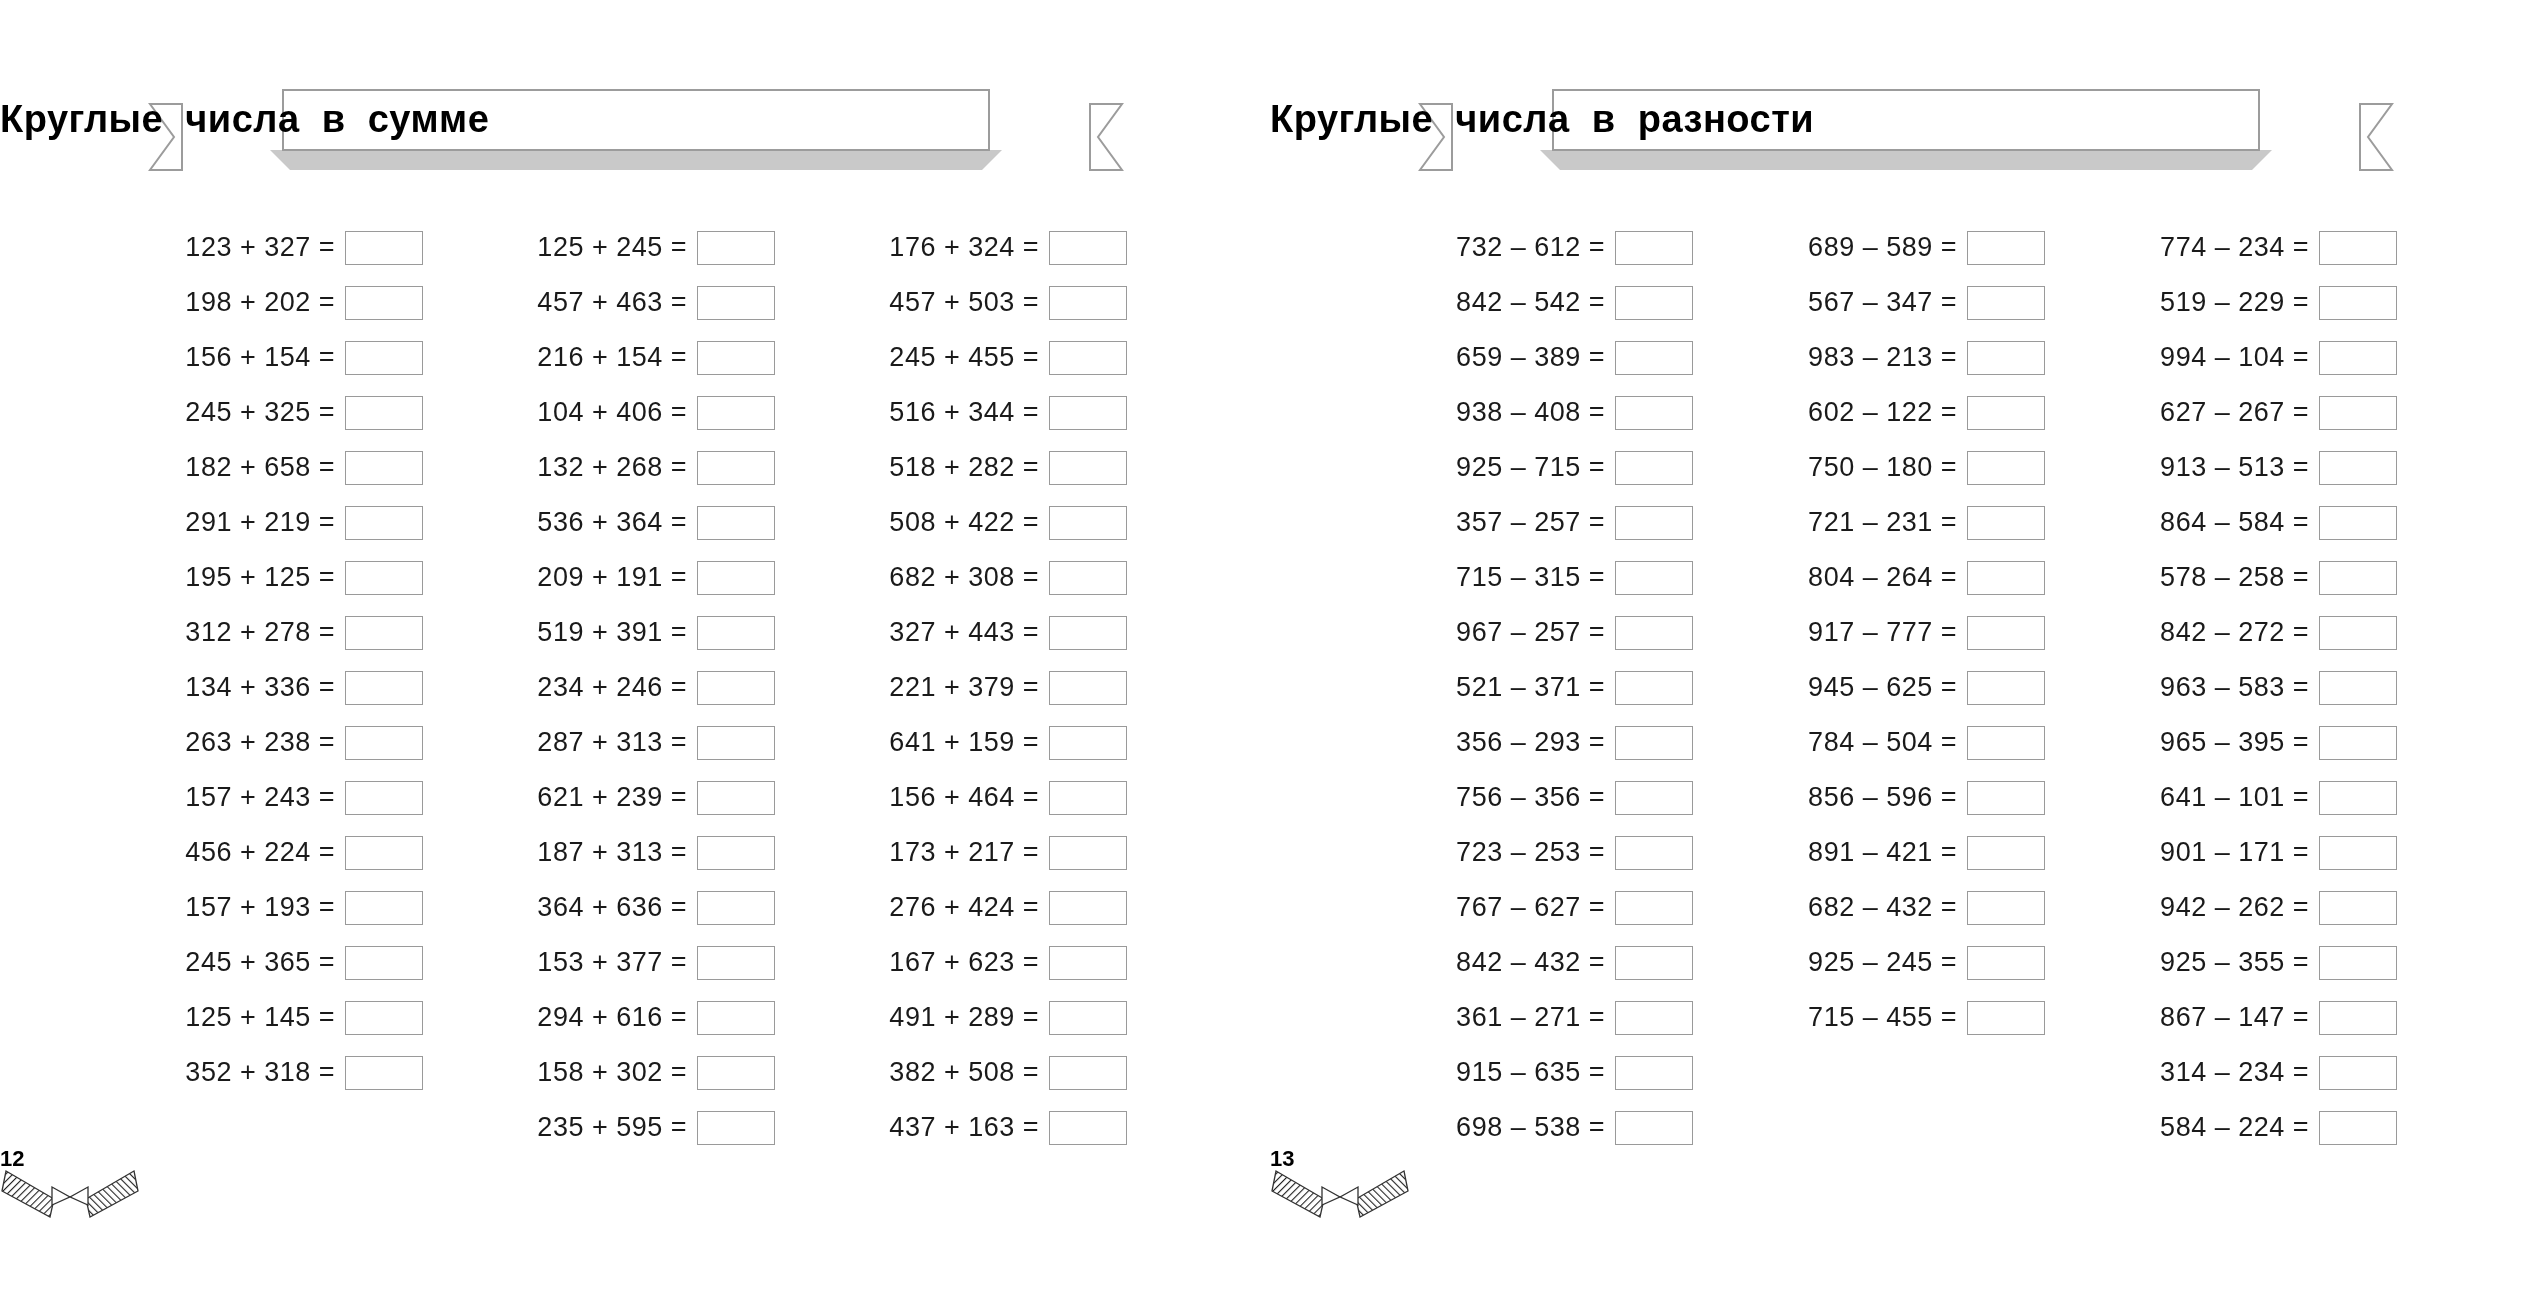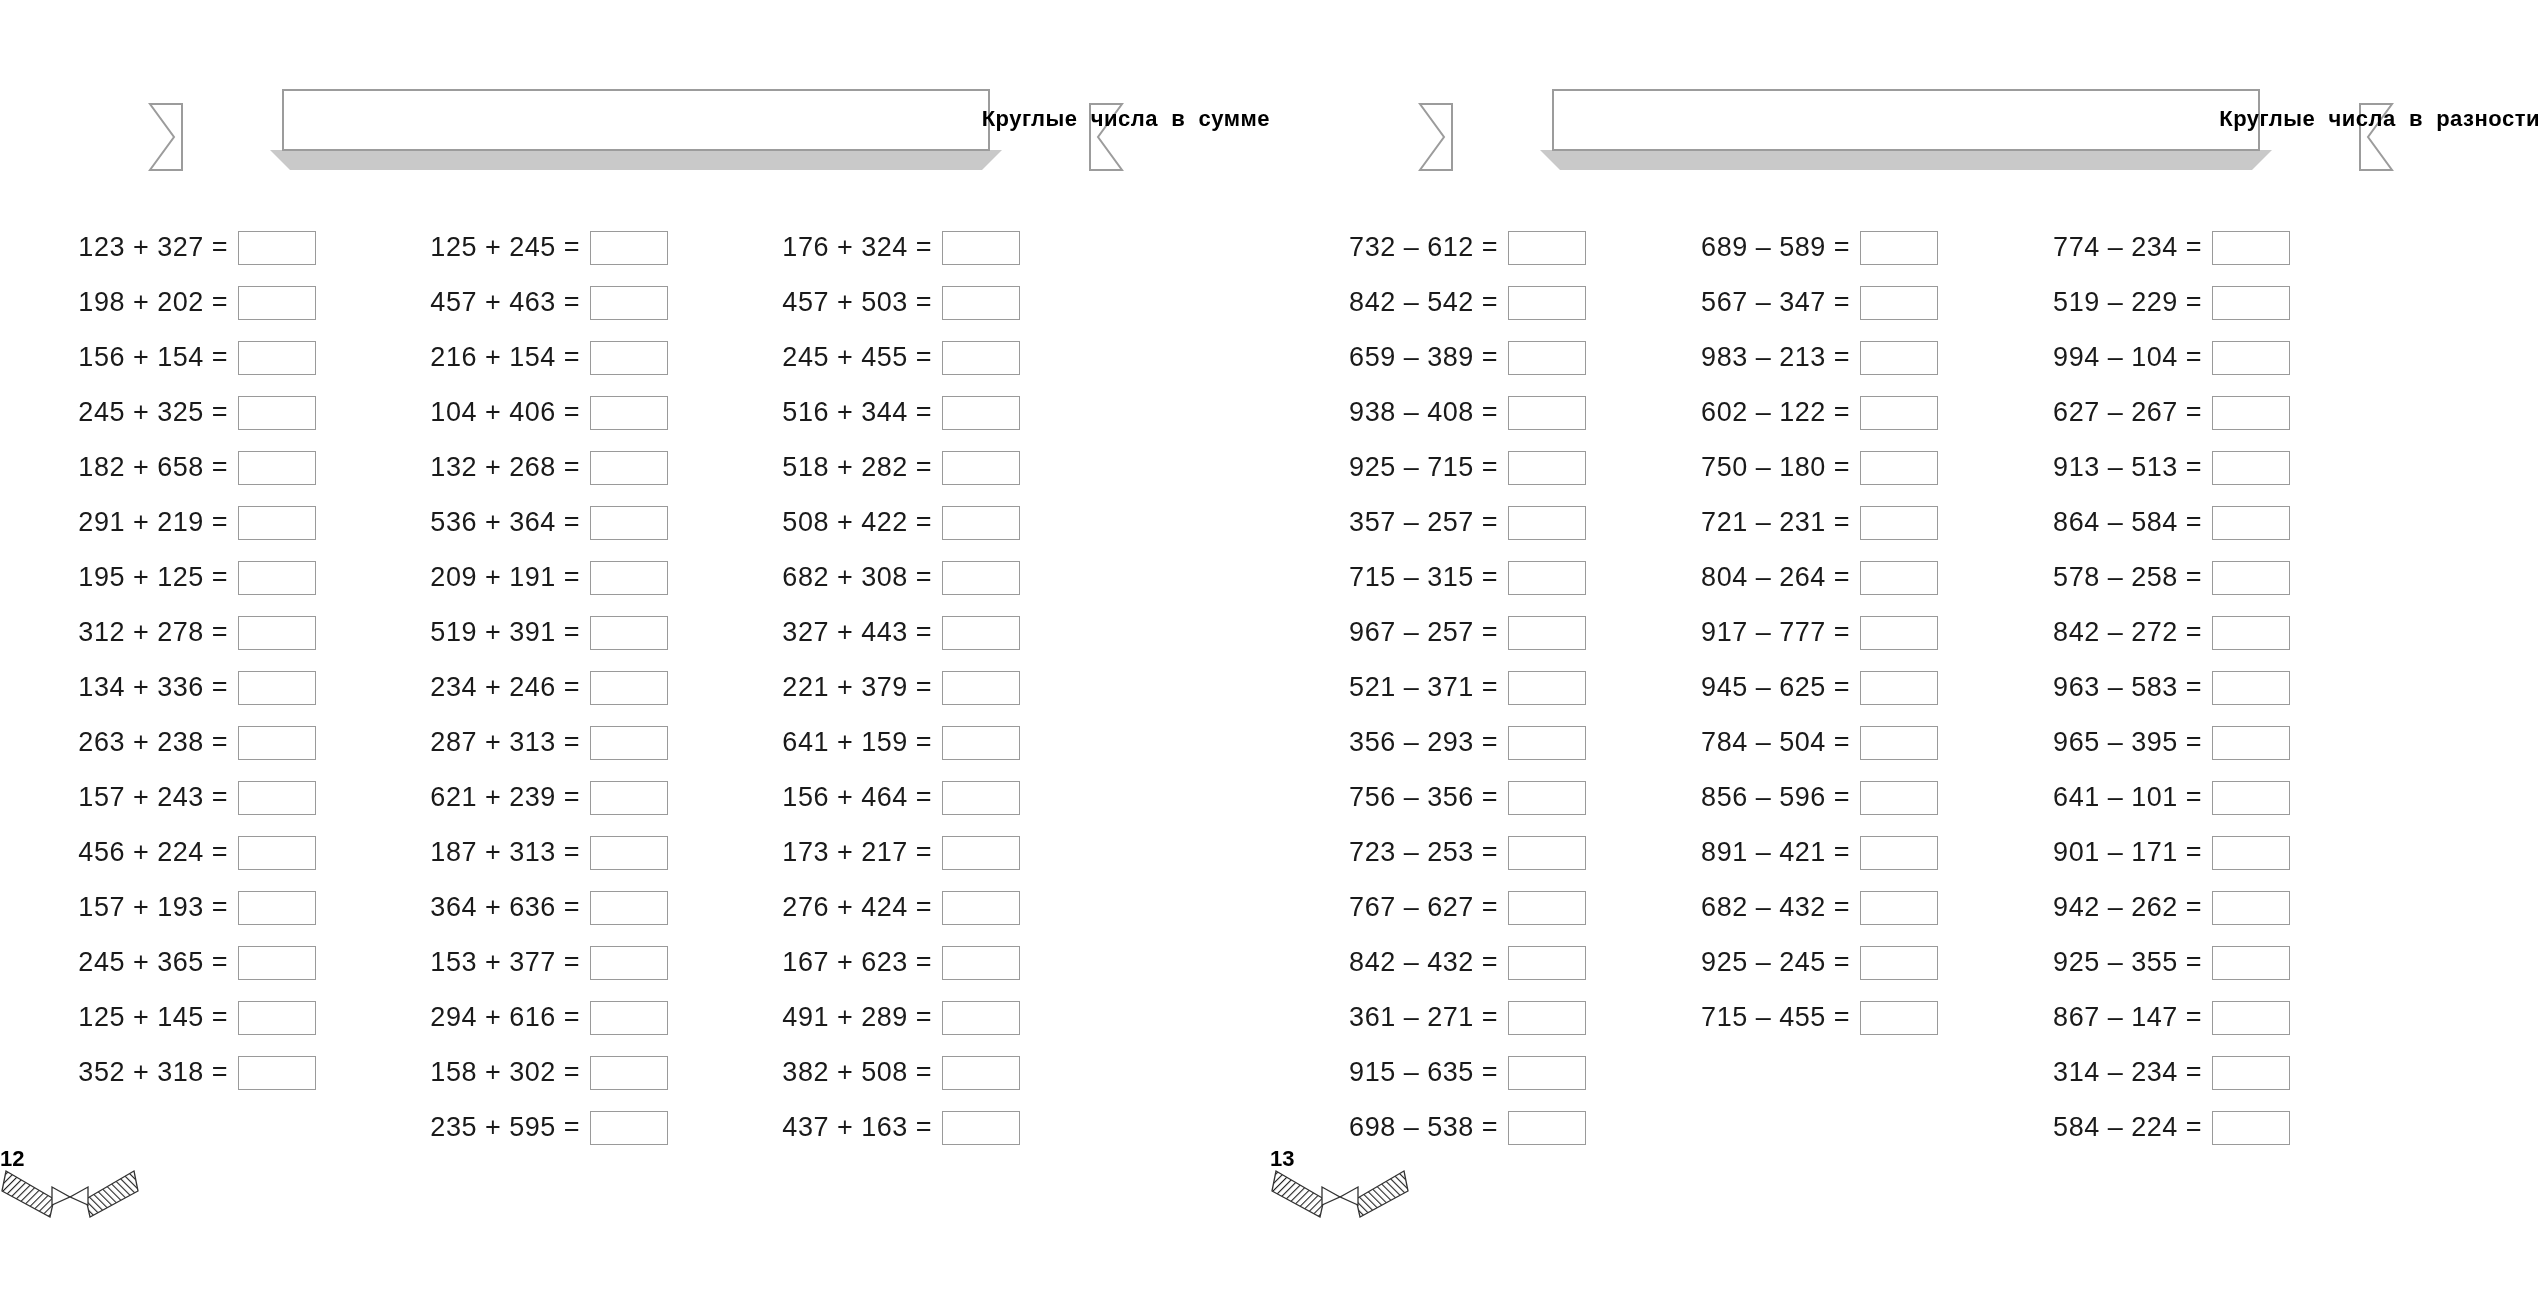--- a/index.html
+++ b/index.html
@@ -36,31 +36,32 @@
   .banner-svg {
     position: absolute;
     left: 0;
     top: 0;
   }
   .banner-title {
     position: absolute;
     left: 0;
     top: 0;
     width: 100%;
-    text-align: right;
-    font-size: 22px;
+    text-align: left;
+    font-size: 38px;
     font-weight: bold;
     letter-spacing: 0.5px;
     line-height: 58px;
     color: #000;
     white-space: pre;
   }
   
   .cols {
     display: flex;
+    justify-content: center;
     padding-top: 38px;
   }
   .col {
     width: 352px;
   }
   .row {
     height: 55px;
     display: flex;
     align-items: center;
     justify-content: flex-end;

